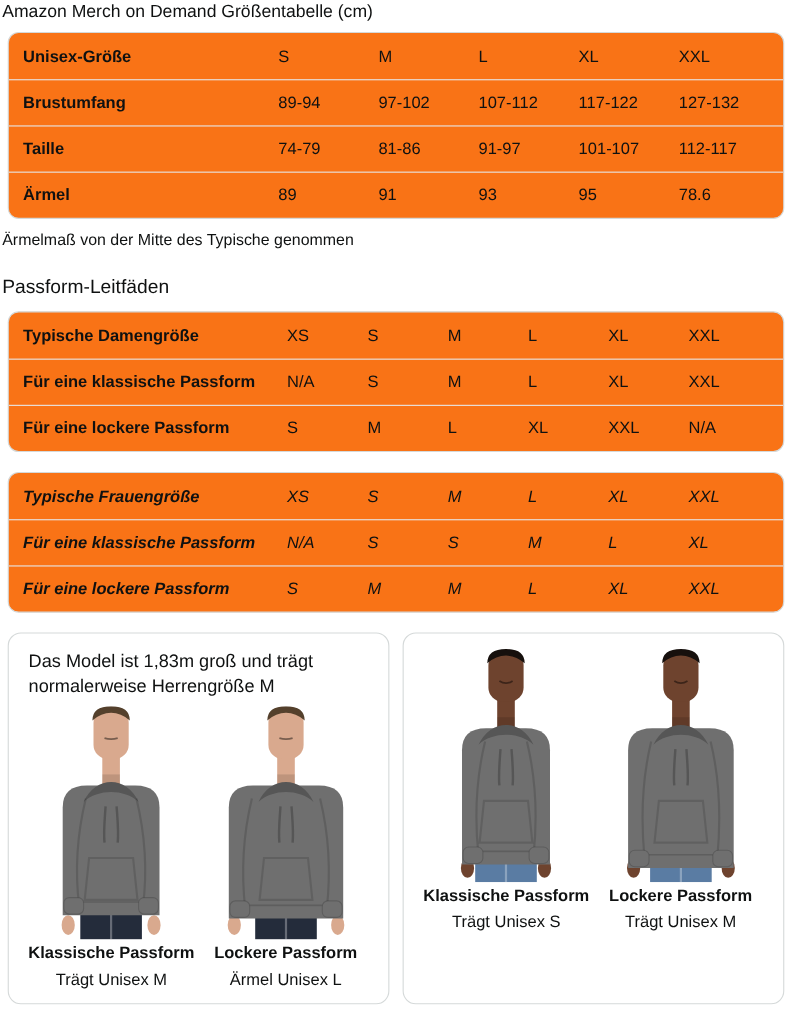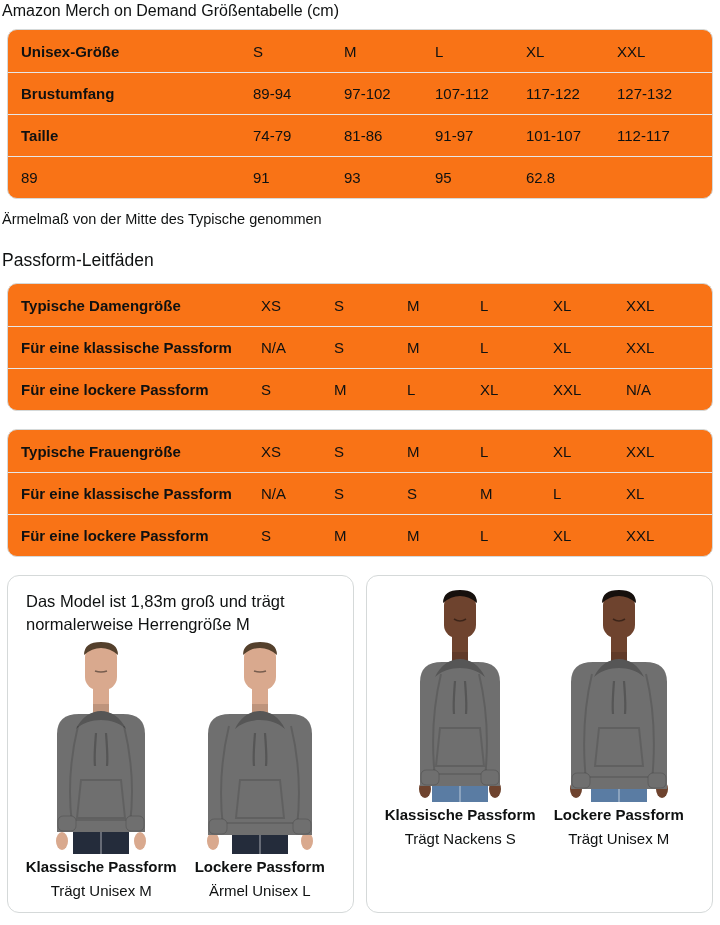--- a/index.html
+++ b/index.html
@@ -21,21 +21,21 @@
     background:#f97316;overflow:hidden;
   }
   .t-row{display:grid;align-items:center;height:42px;padding-left:13px;}
   .t-row + .t-row{border-top:1px solid var(--divider);}
   .cols5{grid-template-columns:232px repeat(5,91px);}
   .cols6{grid-template-columns:240px repeat(6,73px);}
   .t-label{font-weight:700;font-size:15px;}
   .t-cell{font-size:15px;font-weight:400;}
   .note{font-size:14.5px;margin:11px 0 0 2px;line-height:18px;}
   .heading{font-size:17.5px;font-weight:400;margin:21px 0 12px 2px;line-height:22px;}
-  .spaced{margin-top:18px;}
+  .spaced{margin-top:18px;font-style:italic;}
   .cards{display:flex;gap:12px;margin:18px 7px 0 7px;}
   .card{
     flex:1;border:1px solid var(--border);border-radius:12px;
     padding:14px 14px 12px 14px;background:#fff;min-width:0;
   }
   .card-title{font-size:16.5px;line-height:23px;font-weight:400;margin:0 0 6px 4px;}
   .figures{display:flex;}
   .figure{flex:1;text-align:center;margin:0;min-width:0;}
   .model-art{width:150px;height:212px;margin:0 auto;}
   .model-art svg{display:block;width:100%;height:100%;}
@@ -68,25 +68,26 @@
       </div>
       <div class="t-row cols5">
         <div class="t-label">Taille</div>
         <div class="t-cell">74-79</div>
         <div class="t-cell">81-86</div>
         <div class="t-cell">91-97</div>
         <div class="t-cell">101-107</div>
         <div class="t-cell">112-117</div>
       </div>
       <div class="t-row cols5">
+        <div class="t-label">Ärmel</div>
         <div class="t-cell">89</div>
         <div class="t-cell">91</div>
         <div class="t-cell">93</div>
         <div class="t-cell">95</div>
-        <div class="t-cell">62.8</div>
+        <div class="t-cell">78.6</div>
       </div>
     </div>
 
   <div class="note">Ärmelmaß von der Mitte des Typische genommen</div>
 
   <div class="heading">Passform-Leitfäden</div>
 
   <div class="data-table">
       <div class="t-row cols6">
         <div class="t-label">Typische Damengröße</div>
@@ -232,21 +233,21 @@
     <path d="M80,91 C81,105 82,115 81,124" stroke="#565656" stroke-width="2.2" fill="none"></path>
     <path d="M56,84 C48,117 46,150 50,188" stroke="rgba(0,0,0,0.14)" stroke-width="2" fill="none"></path>
     <path d="M94,84 C102,117 104,150 100,188" stroke="rgba(0,0,0,0.14)" stroke-width="2" fill="none"></path>
     <path d="M55,138 L95,138 L99,176 L51,176 Z" fill="none" stroke="rgba(0,0,0,0.13)" stroke-width="2"></path>
     <rect x="36" y="180" width="18" height="15" rx="5" fill="#6f6f6f" stroke="rgba(0,0,0,0.16)"></rect>
     <rect x="96" y="180" width="18" height="15" rx="5" fill="#6f6f6f" stroke="rgba(0,0,0,0.16)"></rect>
     <line x1="54" y1="184" x2="96" y2="184" stroke="rgba(0,0,0,0.15)" stroke-width="1.5"></line>
   </svg>
             </div>
           <div class="fit-label">Klassische Passform</div>
-          <div class="size-label">Trägt Nackens S</div>
+          <div class="size-label">Trägt Unisex S</div>
         </figure>
         <figure class="figure">
           <div class="model-art">
   <svg viewBox="0 0 150 212" xmlns="http://www.w3.org/2000/svg">
     <rect x="47" y="191" width="56" height="21" fill="#5a7ca3"></rect>
     <line x1="75" y1="195" x2="75" y2="212" stroke="rgba(255,255,255,0.30)" stroke-width="2"></line>
     <ellipse cx="32" cy="199" rx="6" ry="9" fill="#6e432e"></ellipse>
     <ellipse cx="118" cy="199" rx="6" ry="9" fill="#6e432e"></ellipse>
     <rect x="67" y="38" width="16" height="42" fill="#6e432e"></rect>
     <rect x="67" y="62" width="16" height="9" fill="rgba(0,0,0,0.12)"></rect>

